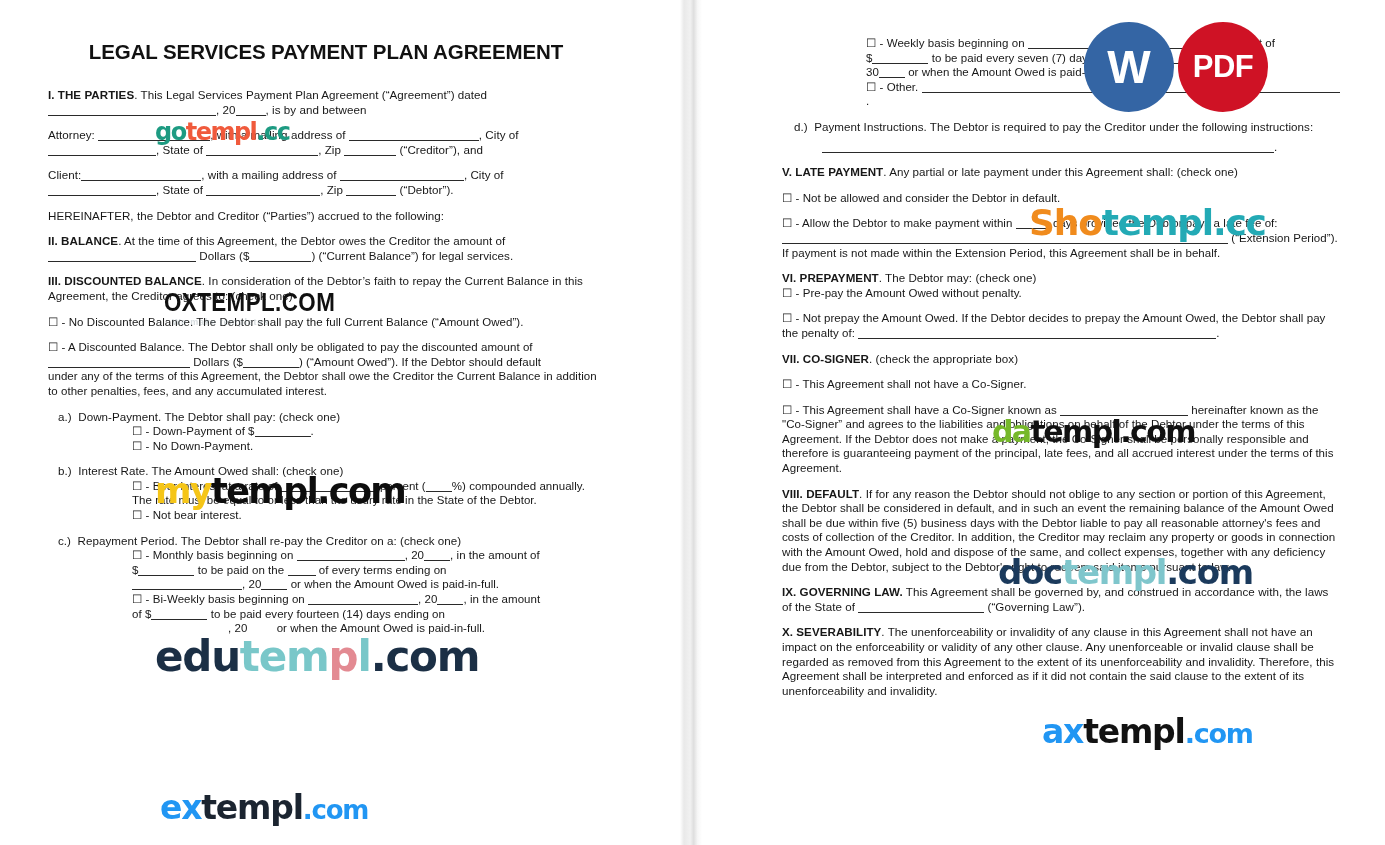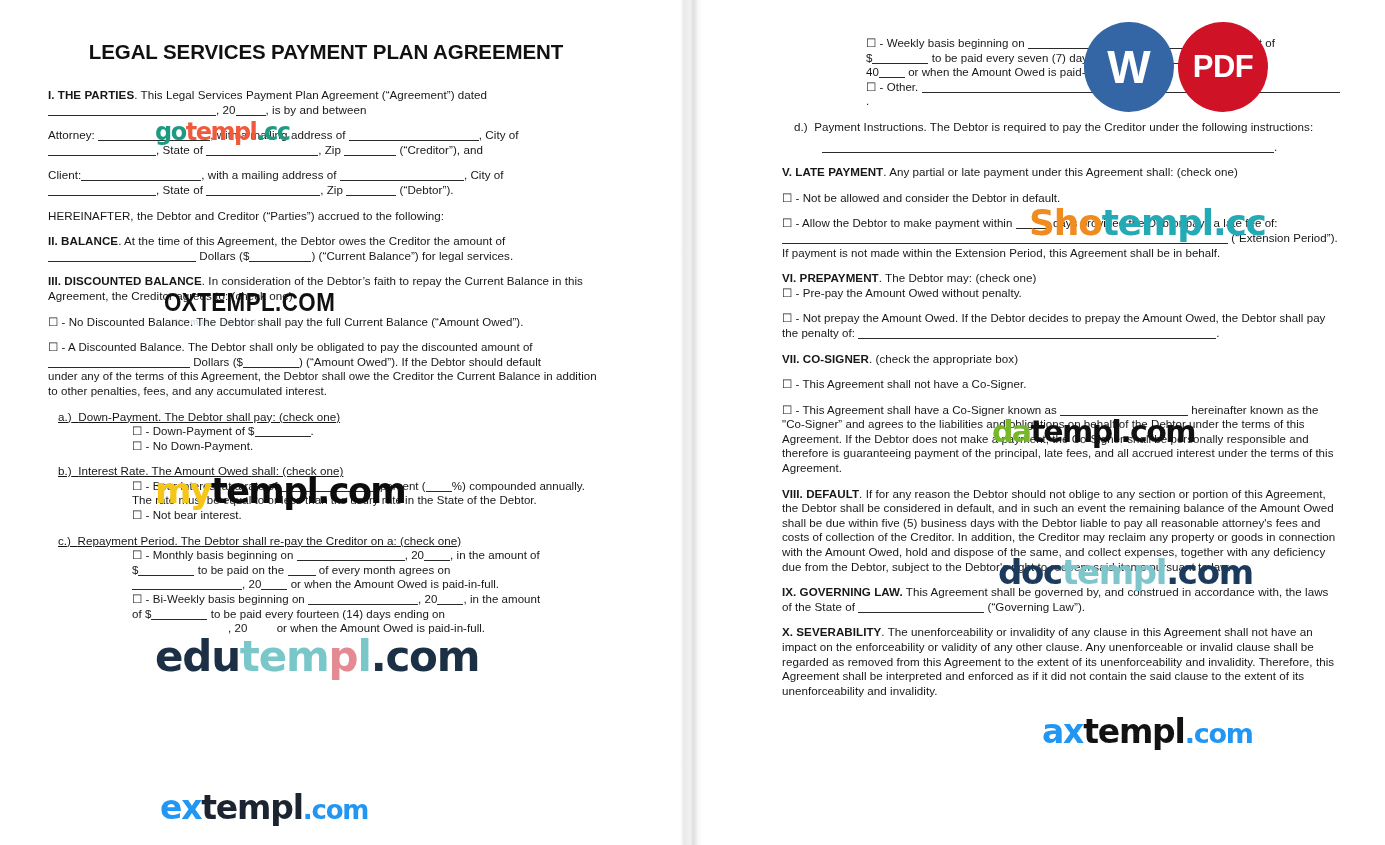--- a/index.html
+++ b/index.html
@@ -37,21 +37,21 @@
     text-align: center;
     font-size: 20.5px; font-weight: bold; letter-spacing: -0.1px;
     color: #111;
   }
   #left-title { left:48px; top:40px; width:556px; }
 
   p.blk { margin: 0 0 11px 0; }
   p.tight { margin: 0; }
   .hd { font-weight: bold; }
   .ln { display:inline-block; border-bottom:1px solid #2a2a2a; vertical-align:-2px; height:11px; }
-  .indent-a { padding-left: 26px; text-indent: -16px; text-decoration: underline; }
+  .indent-a { padding-left: 26px; text-indent: -16px; }
   .indent-chk { padding-left: 84px; text-indent: 0; }
   .chk { font-size: 11.5px; }
 
   
   .wm {
     position: absolute;
     font-weight: 700;
     white-space: nowrap;
     pointer-events: none;
     font-family: "DejaVu Sans", sans-serif;
@@ -132,21 +132,21 @@
       <p class="tight indent-chk chk">
         <span>☐ - Bear interest at a rate of</span> <span class="ln" style="width:96px"></span> <span>percent (</span><span class="ln" style="width:26px"></span><span>%) compounded annually. The rate must be equal to or less than the usury rate in the State of the Debtor.</span>
       </p>
       <p class="tight indent-chk chk" style="margin-bottom:11px">☐ - Not bear interest.</p>
 
       <p class="tight indent-a">
         <span>c.)</span>&nbsp; <span>Repayment Period. The Debtor shall re-pay the Creditor on a: (check one)</span>
       </p>
       <p class="tight indent-chk chk">
         <span>☐ - Monthly basis beginning on</span> <span class="ln" style="width:108px"></span><span>, 20</span><span class="ln" style="width:26px"></span><span>, in the amount of</span><br>
-        <span>$</span><span class="ln" style="width:56px"></span> <span>to be paid on the</span> <span class="ln" style="width:28px"></span> <span>of every month agrees on</span><br>
+        <span>$</span><span class="ln" style="width:56px"></span> <span>to be paid on the</span> <span class="ln" style="width:28px"></span> <span>of every terms ending on</span><br>
         <span class="ln" style="width:110px"></span><span>, 20</span><span class="ln" style="width:26px"></span> <span>or when the Amount Owed is paid-in-full.</span>
       </p>
       <p class="tight indent-chk chk">
         <span>☐ - Bi-Weekly basis beginning on</span> <span class="ln" style="width:110px"></span><span>, 20</span><span class="ln" style="width:26px"></span><span>, in the amount</span><br>
         <span>of $</span><span class="ln" style="width:56px"></span> <span>to be paid every fourteen (14) days ending on</span><br>
         <span style="display:inline-block;width:96px"></span><span>, 20</span><span style="display:inline-block;width:26px"></span> <span>or when the Amount Owed is paid-in-full.</span>
       </p>
 
     </div>
 
@@ -177,21 +177,21 @@
   <div id="gutter"></div>
 
   <div class="doc-page" id="page-right">
    <div class="sheet">
 
     <div class="body-text" id="right-col">
 
       <p class="blk chk" style="padding-left:84px">
         <span>☐ - Weekly basis beginning on</span> <span class="ln" style="width:112px"></span><span>, 20</span><span class="ln" style="width:26px"></span><span>, in the amount of</span><br>
         <span>$</span><span class="ln" style="width:56px"></span> <span>to be paid every seven (7) days ending on</span> <span class="ln" style="width:84px"></span><span>, 20</span><br>
-        <span style="display:inline-block;width:0"></span><span>40</span><span class="ln" style="width:26px"></span> <span>or when the Amount Owed is paid-in-full.</span><br>
+        <span style="display:inline-block;width:0"></span><span>30</span><span class="ln" style="width:26px"></span> <span>or when the Amount Owed is paid-in-full.</span><br>
         <span>☐ - Other.</span> <span class="ln" style="width:418px"></span>.
       </p>
 
       <p class="blk" style="padding-left:30px; text-indent:-18px">
         <span>d.)</span>&nbsp; <span>Payment Instructions. The Debtor is required to pay the Creditor under the following instructions:</span>
       </p>
       <p class="blk" style="padding-left:40px; margin-top:-6px">
         <span class="ln" style="width:452px"></span>.
       </p>
 

